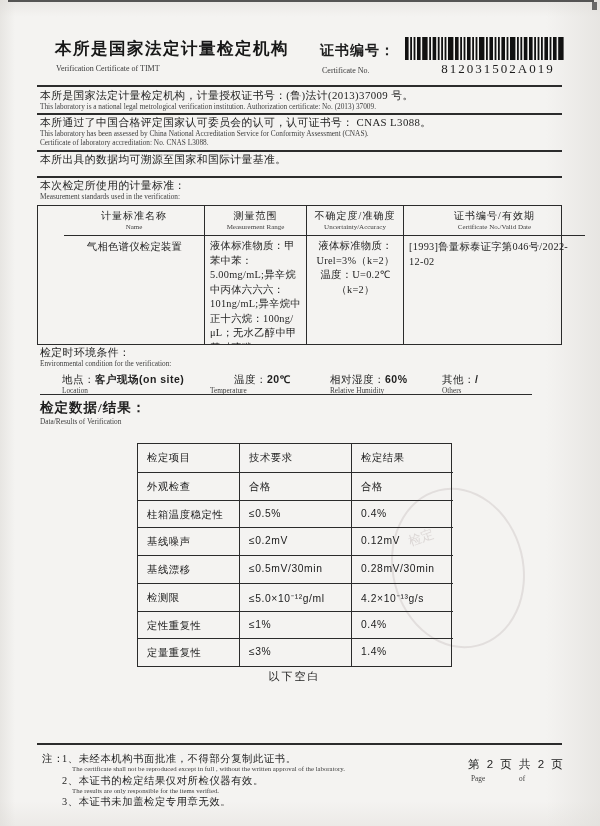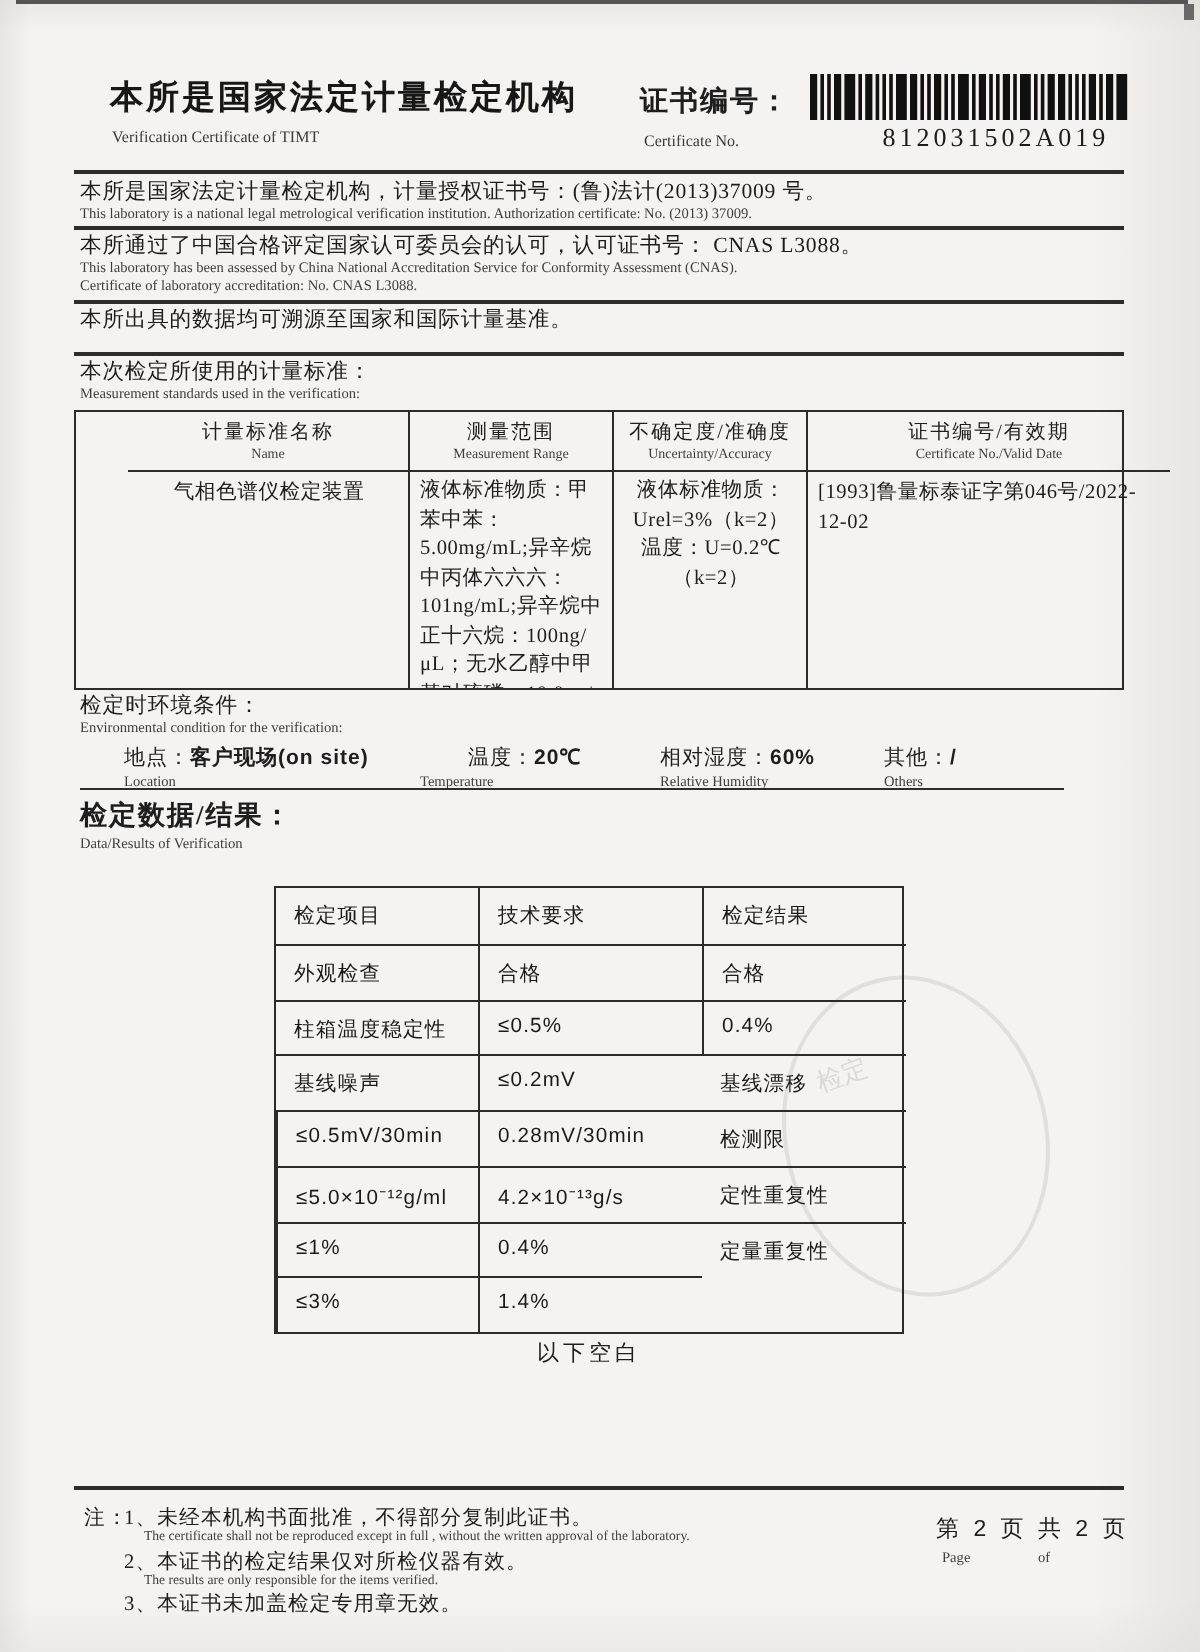--- a/index.html
+++ b/index.html
@@ -208,20 +208,21 @@
     <div class="res-cell c0">外观检查</div>
     <div class="res-cell">合格</div>
     <div class="res-cell">合格</div>
 
     <div class="res-cell c0">柱箱温度稳定性</div>
     <div class="res-cell">≤0.5%</div>
     <div class="res-cell">0.4%</div>
 
     <div class="res-cell c0">基线噪声</div>
     <div class="res-cell">≤0.2mV</div>
+    <div class="res-cell">0.12mV</div>
 
     <div class="res-cell c0">基线漂移</div>
     <div class="res-cell">≤0.5mV/30min</div>
     <div class="res-cell">0.28mV/30min</div>
 
     <div class="res-cell c0">检测限</div>
     <div class="res-cell">≤5.0×10⁻¹²g/ml</div>
     <div class="res-cell">4.2×10⁻¹³g/s</div>
 
     <div class="res-cell c0">定性重复性</div>

